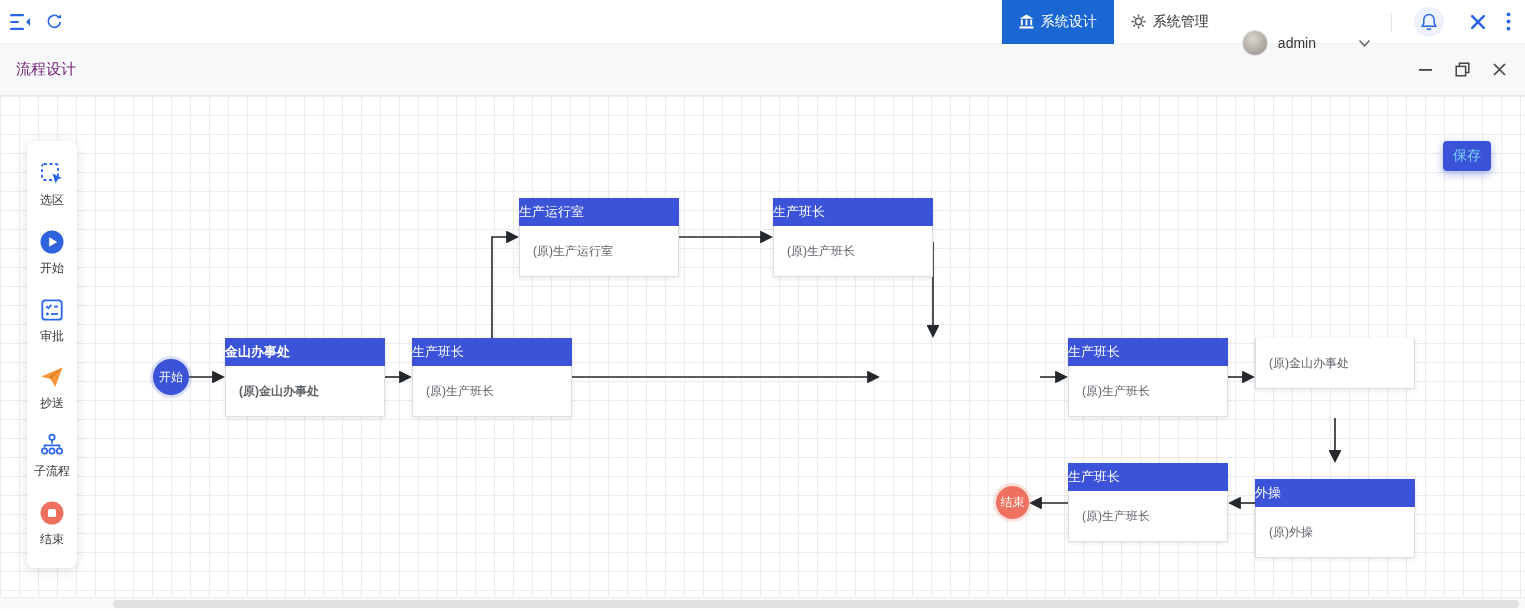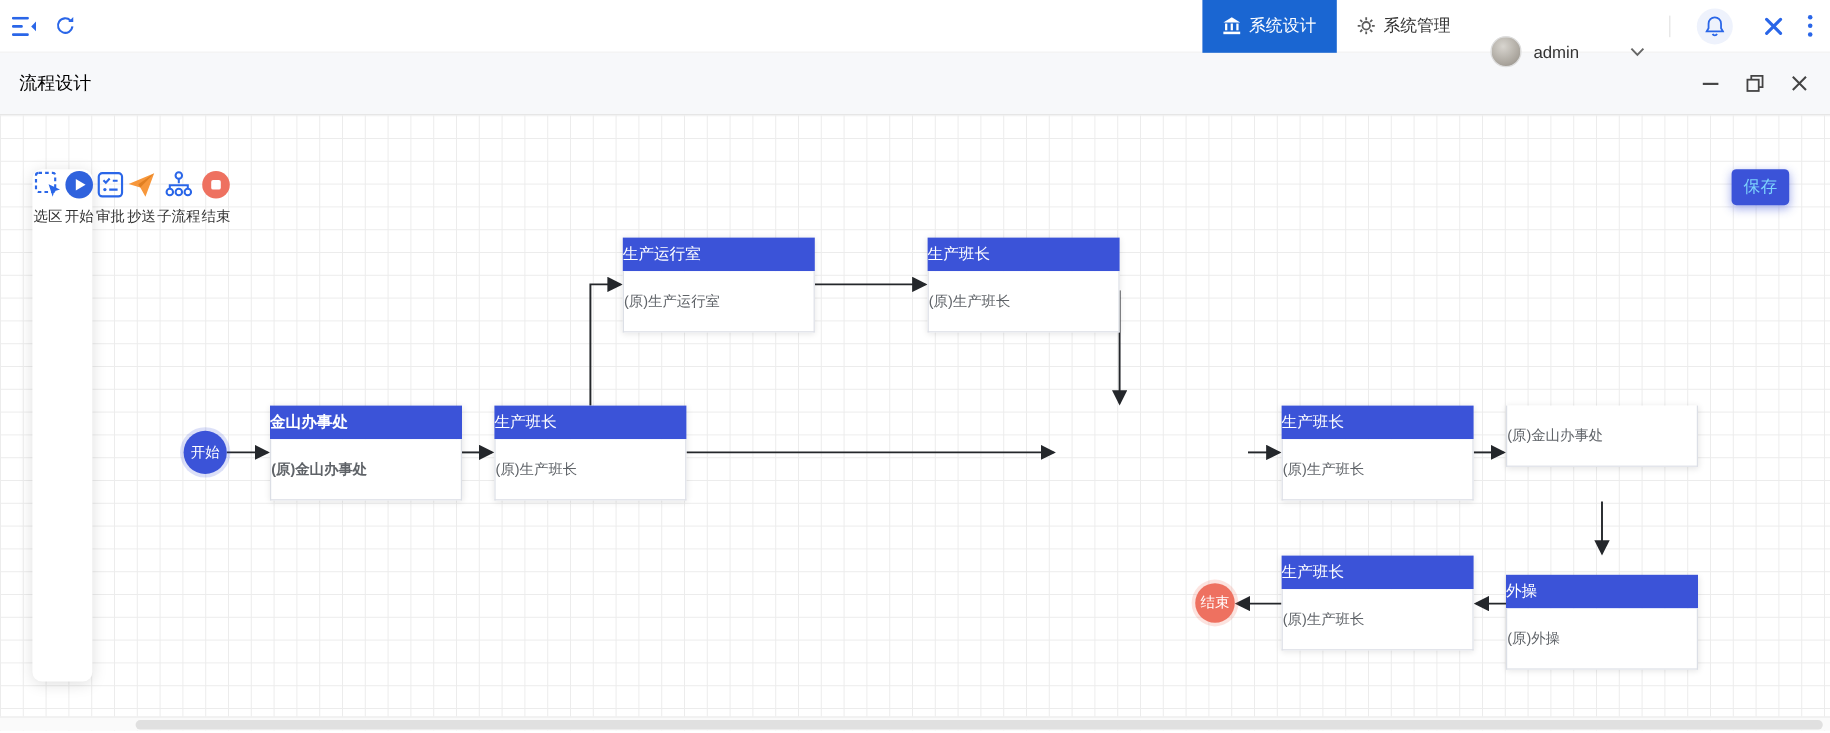--- a/index.html
+++ b/index.html
@@ -22,53 +22,53 @@
   .chev { margin-left:42px; display:inline-flex; }
   .vdiv { width:1px; height:18px; background:#e3e3e3; margin:0 10px 0 4px; }
   .bell-wrap { width:30px; height:30px; border-radius:50%; background:#eef2fc;
     display:flex; align-items:center; justify-content:center; margin:0 12px; cursor:pointer; }
   .xtool { margin:0 14px; }
   .kebab { margin:0 14px 0 6px; }
 
   
   .subheader { height:52px; background:#f7f8fa; border-bottom:1px solid #e6e6e6;
     display:flex; align-items:center; padding:0 16px; }
-  .subheader-title { font-size:15px; color:#000000; }
+  .subheader-title { font-size:15px; color:#701a75; }
   .win-controls { margin-left:auto; display:flex; align-items:center; gap:21px; padding-right:2px; }
   .win-controls .icon-btn { width:16px; height:16px; }
 
   
   .canvas { position:relative; height:513px; background-color:#fff;
     background-image:
       linear-gradient(#ececec 1px, transparent 1px),
       linear-gradient(90deg, #ececec 1px, transparent 1px);
     background-size:19px 19px; overflow:hidden; }
 
   .edge-layer { position:absolute; left:0; top:0; z-index:1; pointer-events:none; }
   .edge { fill:none; stroke:#24272b; stroke-width:1.6px; }
 
   .node-layer { position:absolute; inset:0; z-index:2; }
   .flow-node { position:absolute; width:160px; border-radius:2px; cursor:move;
     box-shadow:0 1px 5px rgba(0,0,0,.10); }
   .node-head { height:28px; line-height:28px; background:#3b53d8; color:#fff;
     text-align:left; font-size:13px; }
   .node-body { height:51px; line-height:50px; background:#fff; font-size:12px;
-    color:#5f6368; border:1px solid #dcdfe6; border-top:none;
+    color:#5f6368; padding-left:13px; border:1px solid #dcdfe6; border-top:none;
     white-space:nowrap; overflow:hidden; }
 
   .terminal { position:absolute; z-index:3; border-radius:50%; color:#fff;
     display:flex; align-items:center; justify-content:center; font-size:12px; cursor:move; }
   .terminal.start { left:153px; top:263px; width:36px; height:36px; background:#3b53d8;
     box-shadow:0 0 0 3px rgba(59,83,216,.18); }
   .terminal.end { left:996px; top:390px; width:33px; height:33px; background:#ee7160;
     box-shadow:0 0 0 3px rgba(238,113,96,.20); }
 
   .palette { position:absolute; left:27px; top:45px; width:50px; height:427px; z-index:4;
     background:#fff; border-radius:8px; box-shadow:0 2px 12px rgba(0,0,0,.13);
-    display:flex; flex-direction:row; justify-content:space-evenly; align-items:flex-start; }
+    display:flex; flex-direction:column; justify-content:space-evenly; align-items:center; }
   .pal-item { display:flex; flex-direction:column; align-items:center; gap:5px; cursor:pointer; }
   .pal-ico { display:inline-flex; width:26px; height:26px; }
   .pal-label { font-size:12px; color:#333; white-space:nowrap; }
 
   .save-btn { position:absolute; left:1443px; top:45px; width:48px; height:30px; z-index:4;
     background:#3b53d8; color:#7dd3fc; font-size:14px; border:none; border-radius:4px;
     box-shadow:0 3px 8px rgba(59,83,216,.45); cursor:pointer;
     font-family:"Liberation Sans","DejaVu Sans",sans-serif; }
 
   .hscroll { position:absolute; left:0; right:0; bottom:0; height:12px; z-index:5;

